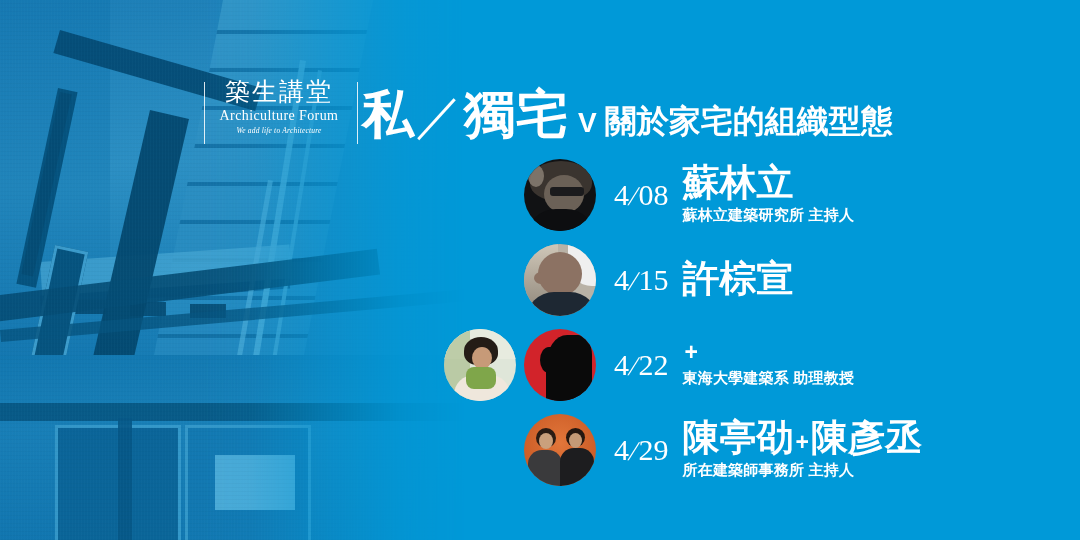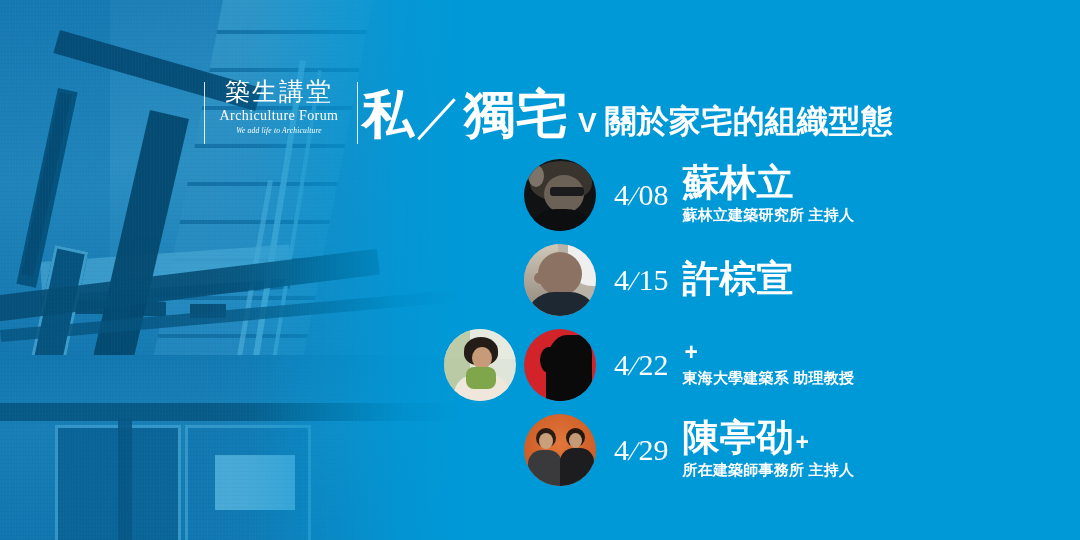--- a/index.html
+++ b/index.html
@@ -225,21 +225,21 @@
     <div class="shape ph-grain"></div>
     <div class="shape ph-tint"></div>
     <div class="shape ph-tint2"></div>
   </div>
 
   <div class="logo">
     <div class="rule left"></div>
     <div class="rule right"></div>
     <div class="logo-cn">築生講堂</div>
     <div class="logo-en">Archiculture Forum</div>
-    <div class="logo-tag">We add life to Archiculture</div>
+    <div class="logo-tag">We add life to Architecture</div>
   </div>
 
   <div class="headline">
     <span class="hl-big">私</span>
     <span class="hl-slash">／</span>
     <span class="hl-big">獨宅</span>
     <span class="hl-v">V</span>
     <span class="hl-sub">關於家宅的組織型態</span>
   </div>
 
@@ -344,20 +344,21 @@
         </div>
         <div class="date">
           <span>4</span>
           <span class="sl">/</span>
           <span>29</span>
         </div>
         <div class="who">
           <div class="name">
             <span>陳亭劭</span>
             <span class="plus">+</span>
+            <span>陳彥丞</span>
           </div>
           <div class="affil">所在建築師事務所 主持人</div>
         </div>
       </div>
     </div>
 
   </div>
 </div>
 
 </body></html>

